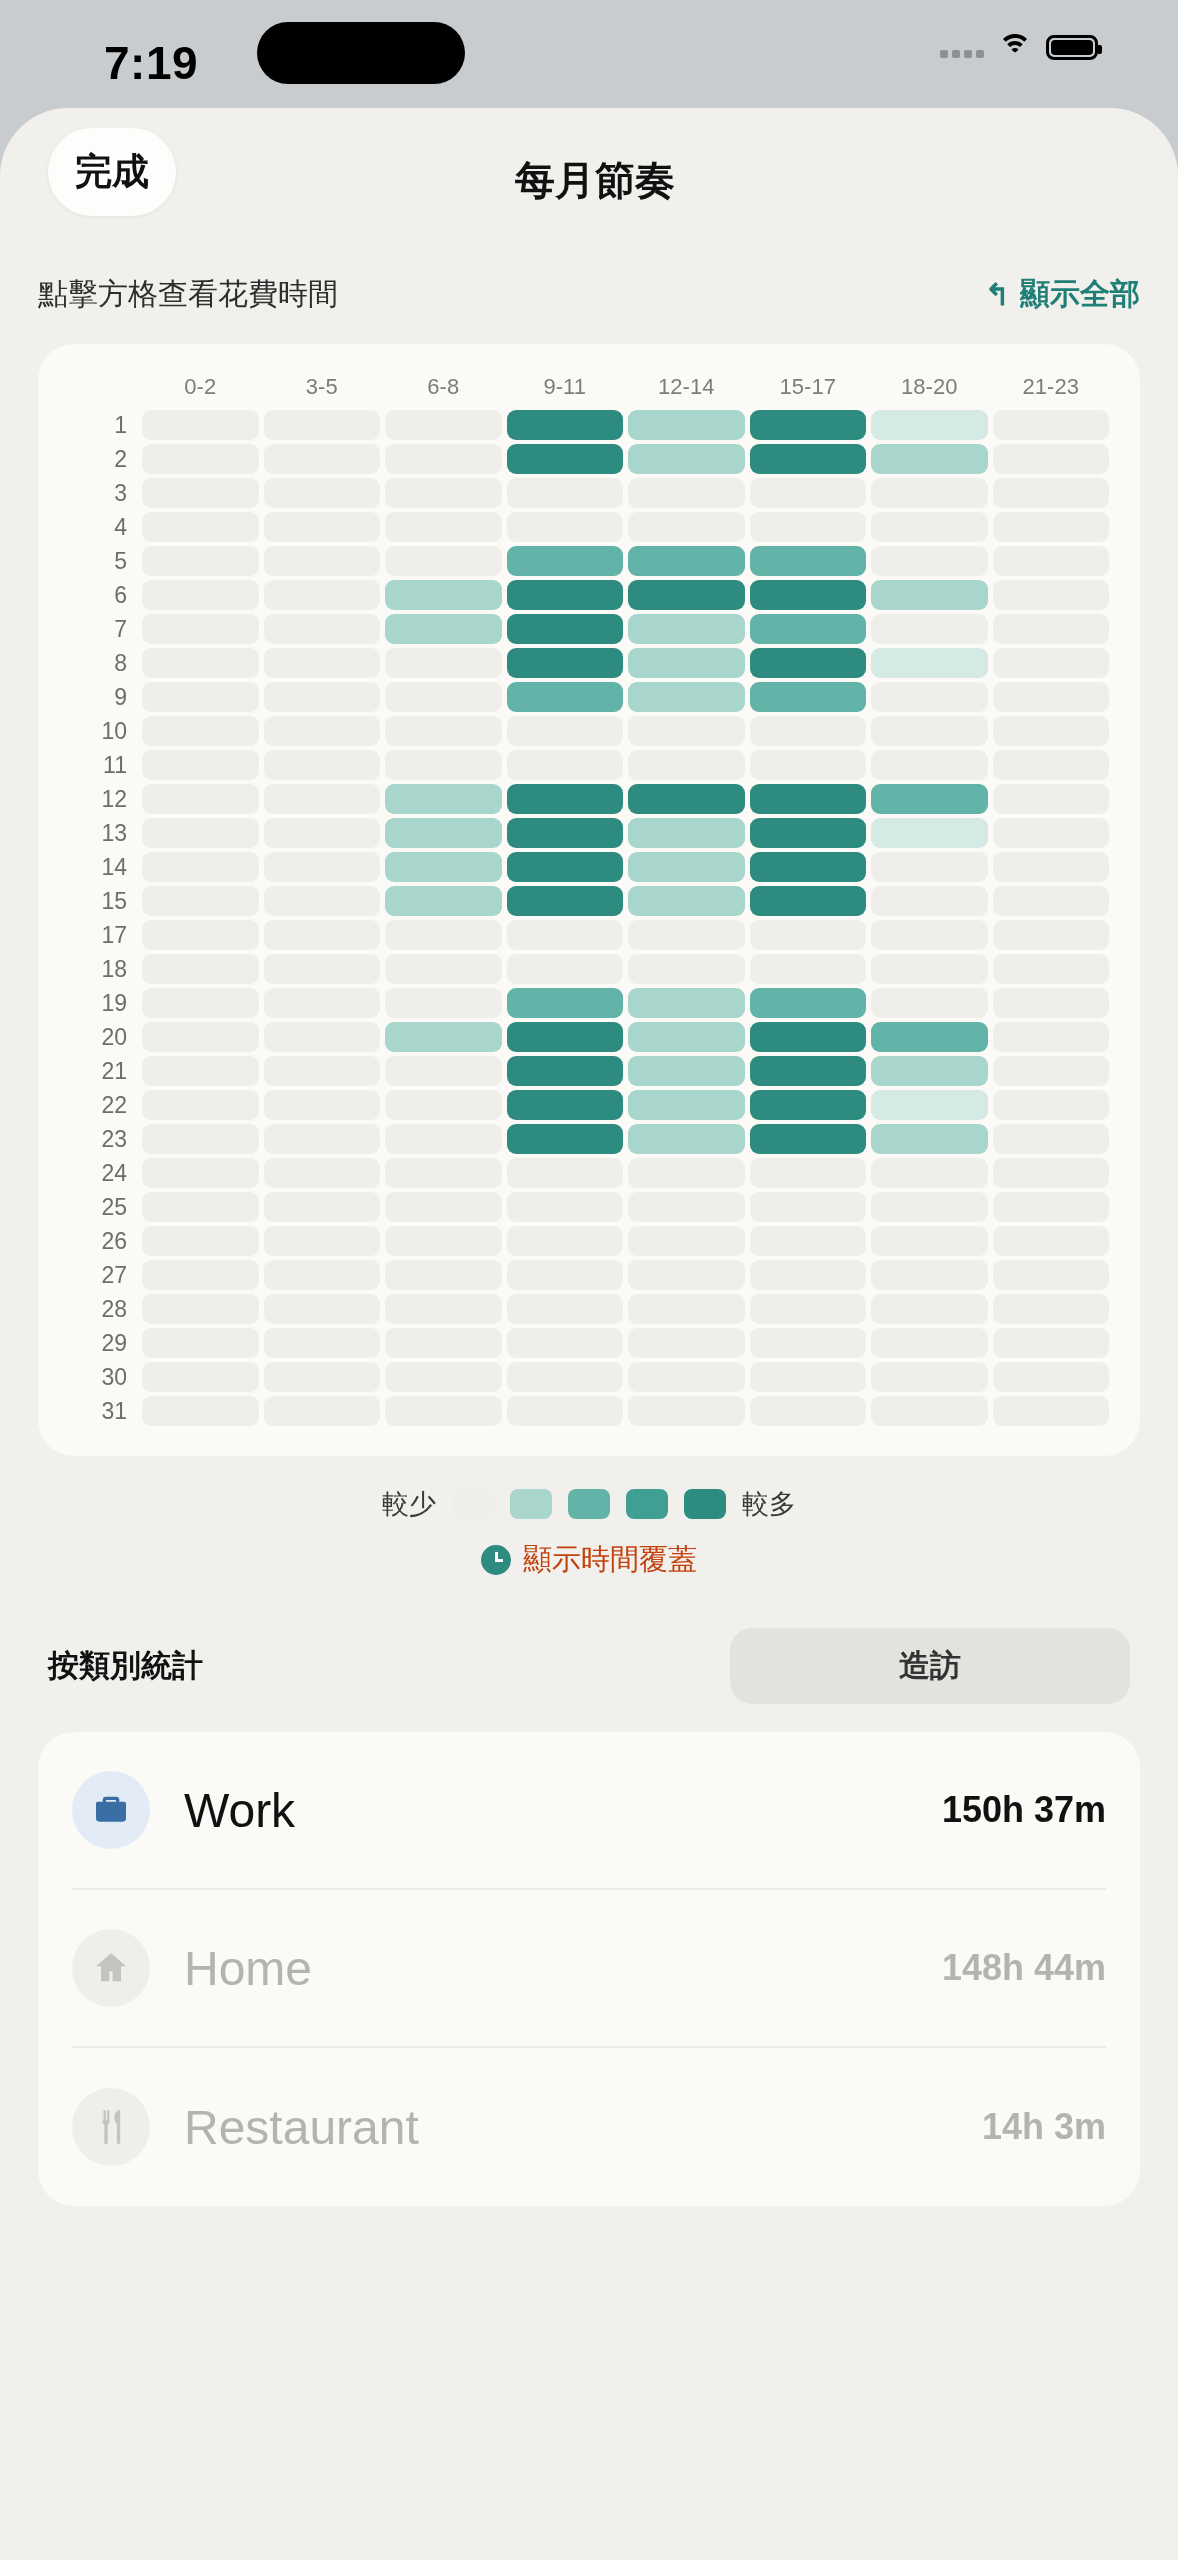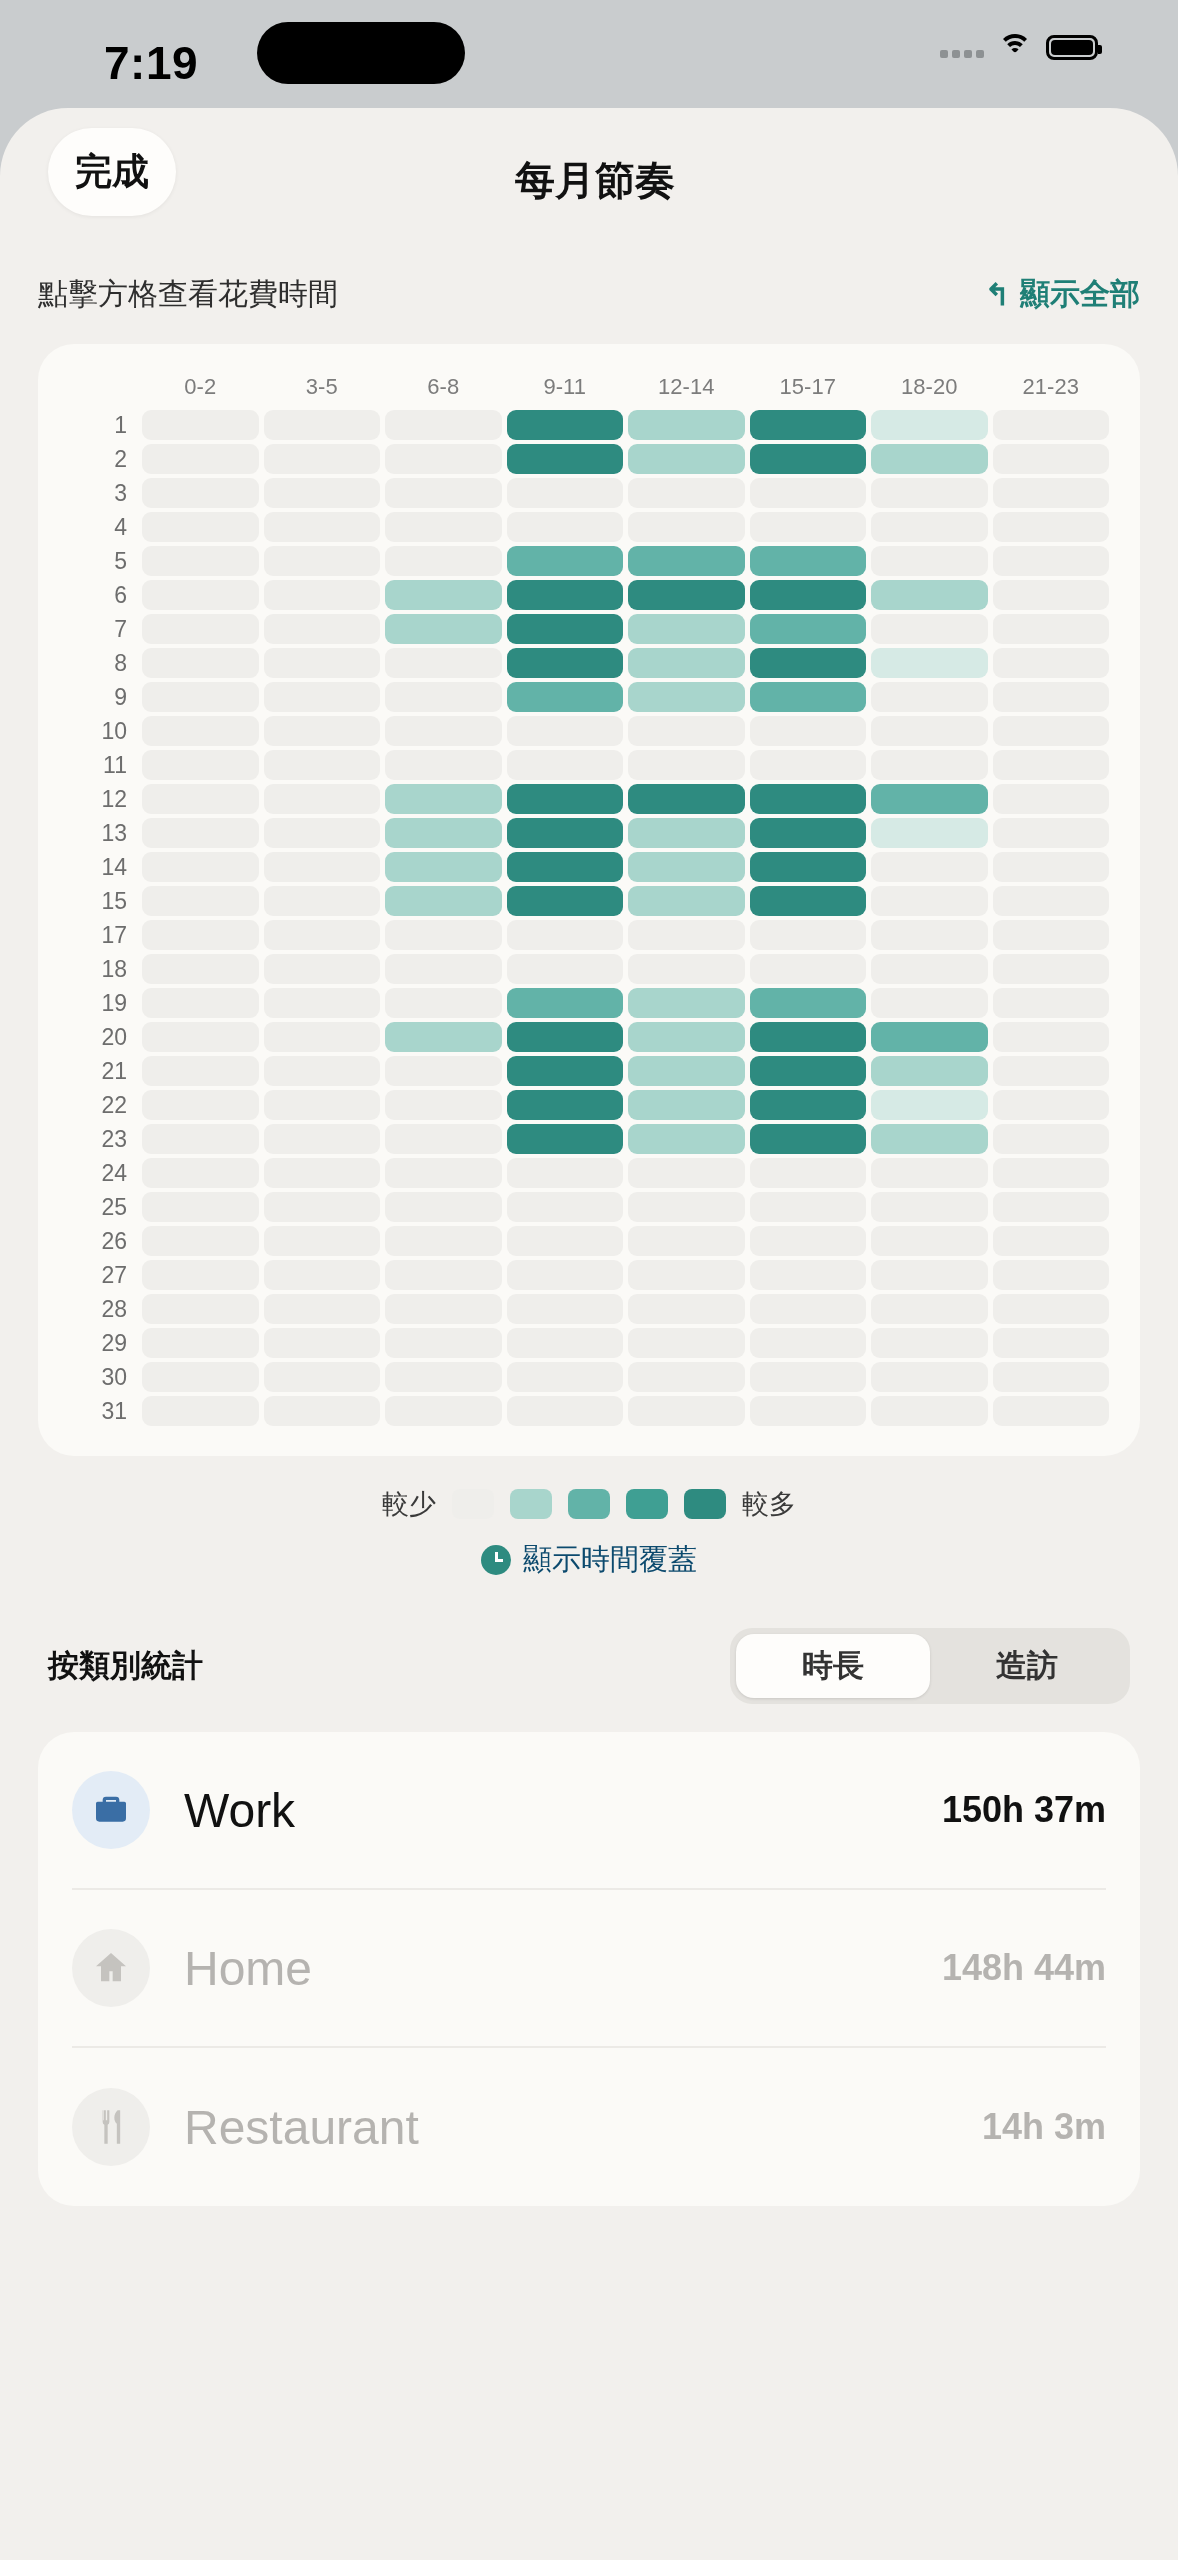--- a/index.html
+++ b/index.html
@@ -162,21 +162,21 @@
   
   .legend {
     display: flex; align-items: center; justify-content: center;
     gap: 16px; margin-top: 30px;
     font-size: 27px; color: #3a3a3a;
   }
   .legend .sw { width: 42px; height: 30px; border-radius: 8px; }
   .coverage {
     display: flex; align-items: center; justify-content: center;
     gap: 12px; margin-top: 18px;
-    font-size: 29px; color: #0c4a6e; font-weight: 500;
+    font-size: 29px; color: #c2410c; font-weight: 500;
   }
   .clock-icon {
     width: 30px; height: 30px; border-radius: 50%;
     background: #2e8b80; position: relative;
   }
   .clock-icon::after {
     content: ""; position: absolute; left: 14px; top: 7px;
     width: 3px; height: 9px; background: #fff;
   }
   .clock-icon::before {
@@ -647,21 +647,20 @@
     </div>
 
     <div class="coverage">
       <span class="clock-icon"></span>
       <span>顯示時間覆蓋</span>
     </div>
 
     <div class="stats-head">
       <div class="stats-title">按類別統計</div>
       <div class="segmented">
-        <div class="active">時長</div>
         <div>造訪</div>
       </div>
     </div>
 
     <div class="cat-card">
       <div class="cat-row row-active">
         <span class="cat-icon">
           <svg width="40" height="40" viewBox="0 0 24 24" fill="#3a6ea5">
             <path d="M9 4h6a2 2 0 0 1 2 2v1h3a1 1 0 0 1 1 1v9a2 2 0 0 1-2 2H5a2 2 0 0 1-2-2V8a1 1 0 0 1 1-1h3V6a2 2 0 0 1 2-2zm0 3h6V6H9v1z"></path>
           </svg>

